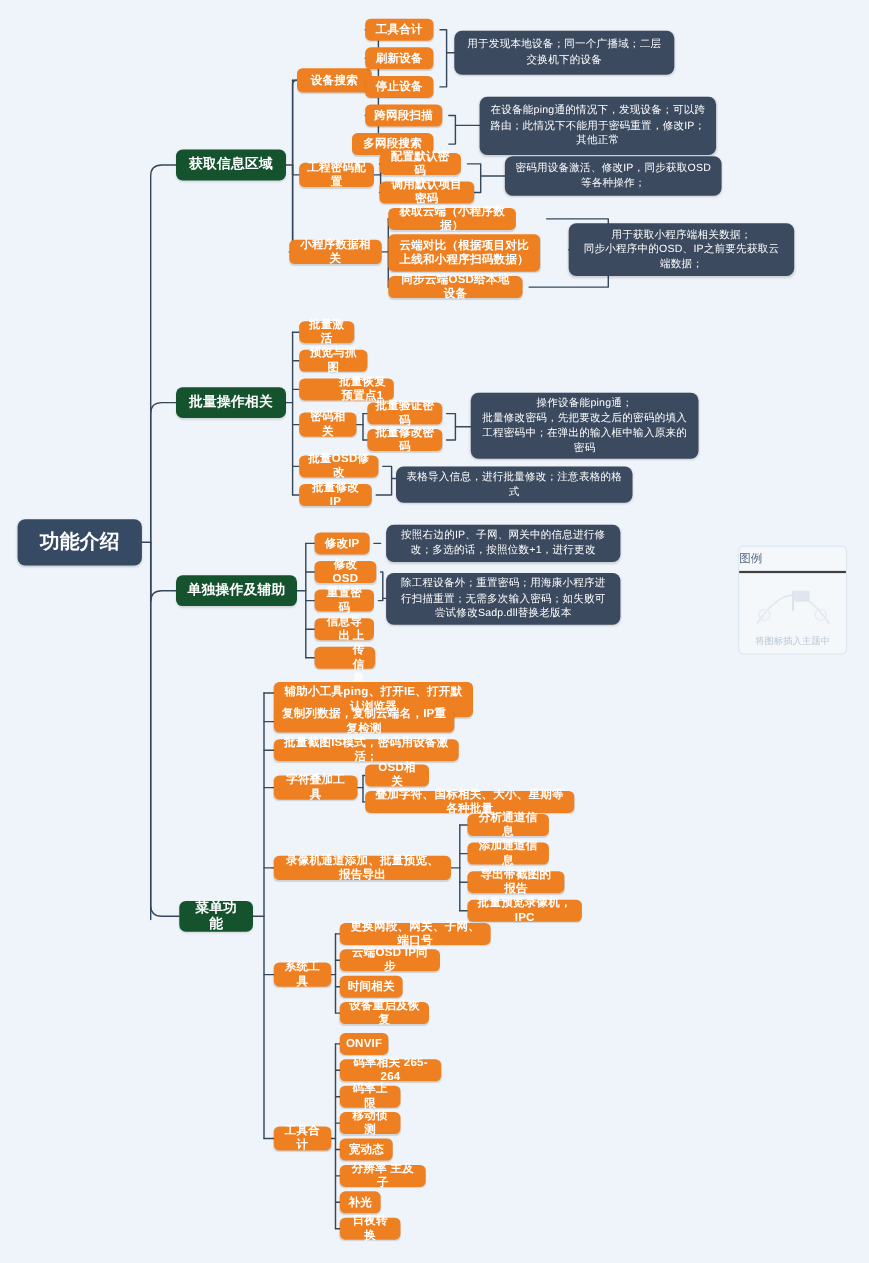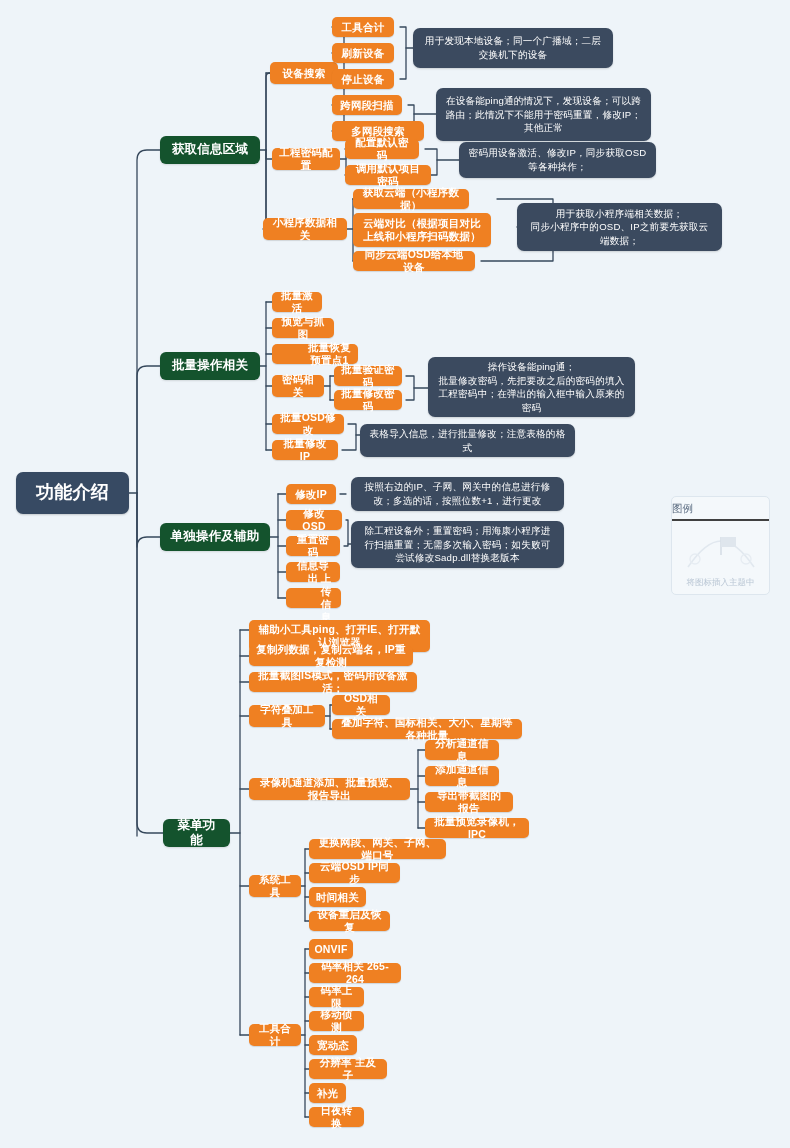--- a/index.html
+++ b/index.html
@@ -233,21 +233,21 @@
       <div class="node root" style="left: 16px; top: 472px; width: 113px; min-height: 42px; height: 42px;">功能介绍</div>
       <div class="node branch" style="left: 160px; top: 136px; width: 100px; min-height: 28px; height: 28px;">获取信息区域</div>
       <div class="node branch" style="left: 160px; top: 352px; width: 100px; min-height: 28px; height: 28px;">批量操作相关</div>
       <div class="node branch" style="left: 160px; top: 523px; width: 110px; min-height: 28px; height: 28px;">单独操作及辅助</div>
       <div class="node branch" style="left: 163px; top: 819px; width: 67px; min-height: 28px; height: 28px;">菜单功能</div>
       <div class="node topic" style="left: 270px; top: 62px; width: 68px; min-height: 22px; height: 22px;">设备搜索</div>
       <div class="node topic" style="left: 332px; top: 17px; width: 62px; min-height: 20px; height: 20px;">工具合计</div>
       <div class="node topic" style="left: 332px; top: 43px; width: 62px; min-height: 20px; height: 20px;">刷新设备</div>
       <div class="node topic" style="left: 332px; top: 69px; width: 62px; min-height: 20px; height: 20px;">停止设备</div>
       <div class="node topic" style="left: 332px; top: 95px; width: 70px; min-height: 20px; height: 20px;">跨网段扫描</div>
-      <div class="node topic" style="left: 332px; top: 121px; width: 92px; min-height: 20px; height: 20px;">多网段搜索</div>
+      <div class="node topic" style="left: 320px; top: 121px; width: 74px; min-height: 20px; height: 20px;">多网段搜索</div>
       <div class="node note" style="left: 413px; top: 28px; width: 200px; min-height: 40px;">用于发现本地设备；同一个广播域；二层交换机下的设备</div>
       <div class="node note" style="left: 436px; top: 88px; width: 215px; min-height: 53px;">在设备能ping通的情况下，发现设备；可以跨路由；此情况下不能用于密码重置，修改IP；其他正常</div>
       <div class="node topic" style="left: 272px; top: 148px; width: 68px; min-height: 22px; height: 22px;">工程密码配置</div>
       <div class="node topic" style="left: 345px; top: 139px; width: 74px; min-height: 20px; height: 20px;">配置默认密码</div>
       <div class="node topic" style="left: 345px; top: 165px; width: 86px; min-height: 20px; height: 20px;">调用默认项目密码</div>
       <div class="node note" style="left: 459px; top: 142px; width: 197px; min-height: 36px;">密码用设备激活、修改IP，同步获取OSD等各种操作；</div>
       <div class="node topic" style="left: 263px; top: 218px; width: 84px; min-height: 22px; height: 22px;">小程序数据相关</div>
       <div class="node topic" style="left: 353px; top: 189px; width: 116px; min-height: 20px; height: 20px;">获取云端（小程序数据）</div>
       <div class="node topic" style="left: 353px; top: 213px; width: 138px; min-height: 34px; height: 34px;">云端对比（根据项目对比上线和小程序扫码数据）</div>
       <div class="node topic" style="left: 353px; top: 251px; width: 122px; min-height: 20px; height: 20px;">同步云端OSD给本地设备</div>

